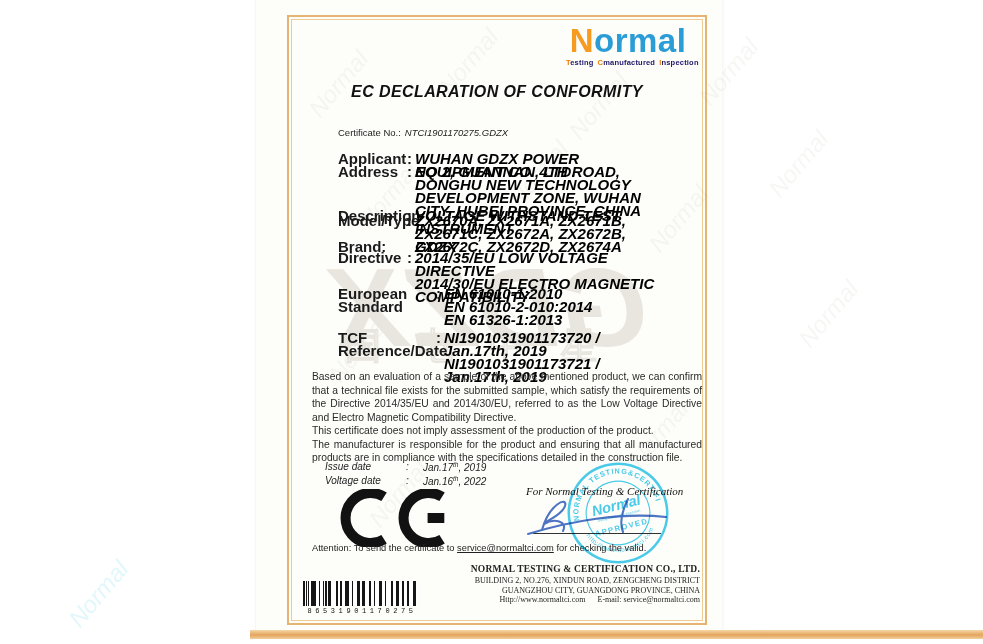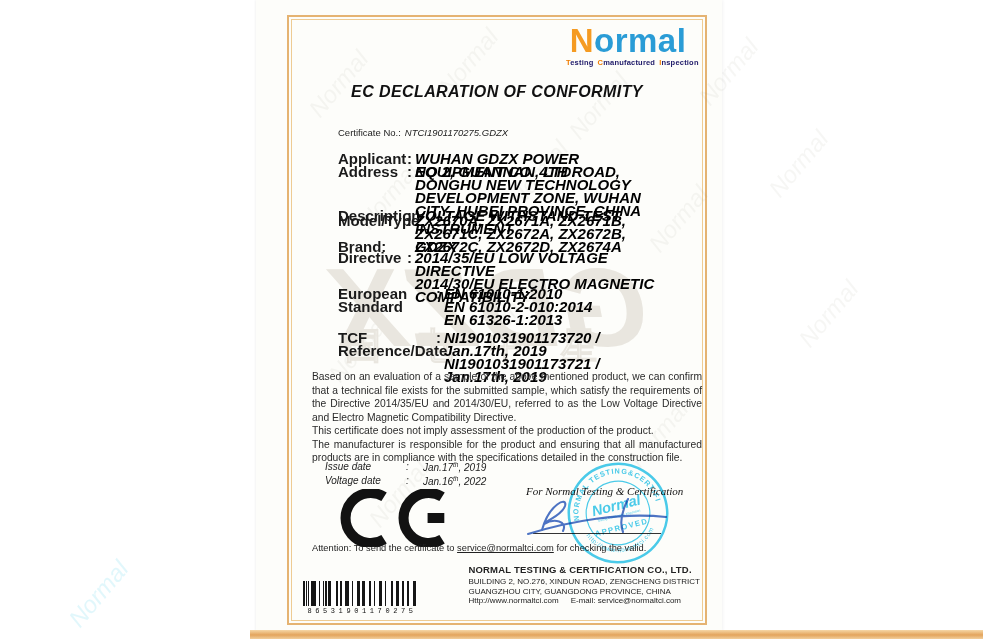--- a/index.html
+++ b/index.html
@@ -73,21 +73,21 @@
   .sig-caption { position:absolute; left:270px; top:485px; width:170px;
                  font-family:"Liberation Serif", serif; font-style:italic; font-size:11px; color:#111; }
   .sig-svg { position:absolute; left:266px; top:492px; }
   .sig-line { position:absolute; left:277px; top:533px; width:128px; border-top:1.3px solid #333; }
   .stamp { position:absolute; left:309px; top:460px; width:106px; height:106px;
            transform:rotate(-14deg); opacity:.88; mix-blend-mode:multiply; }
 
   
   .attention { position:absolute; left:56px; top:543px; font-size:9.3px; color:#222; }
   .attention .mail { text-decoration:underline; }
-  .footer { position:absolute; right:22px; top:564px; text-align:left; color:#222; }
+  .footer { position:absolute; right:22px; top:564px; text-align:right; color:#222;font-family:Liberation Serif, serif; }
   .f-company { font-size:9.5px; font-weight:bold; letter-spacing:.2px; margin-bottom:2px; }
   .f-line { font-size:8px; line-height:9.6px; }
   .f-line .gap { display:inline-block; width:12px; }
 
   .barcode { position:absolute; left:47px; top:581px; width:114px;text-align:center; }
   .bars { height:25px; background:
       repeating-linear-gradient(90deg,#161616 0 2px,transparent 2px 5px,#161616 5px 6px,transparent 6px 11px),
       repeating-linear-gradient(90deg,transparent 0 3px,#161616 3px 4px,transparent 4px 8px,#161616 8px 11px,transparent 11px 17px);
       background-color:#fff; }
   .bdigits { font-family:"Liberation Mono", monospace; font-size:7px; letter-spacing:3.6px;

